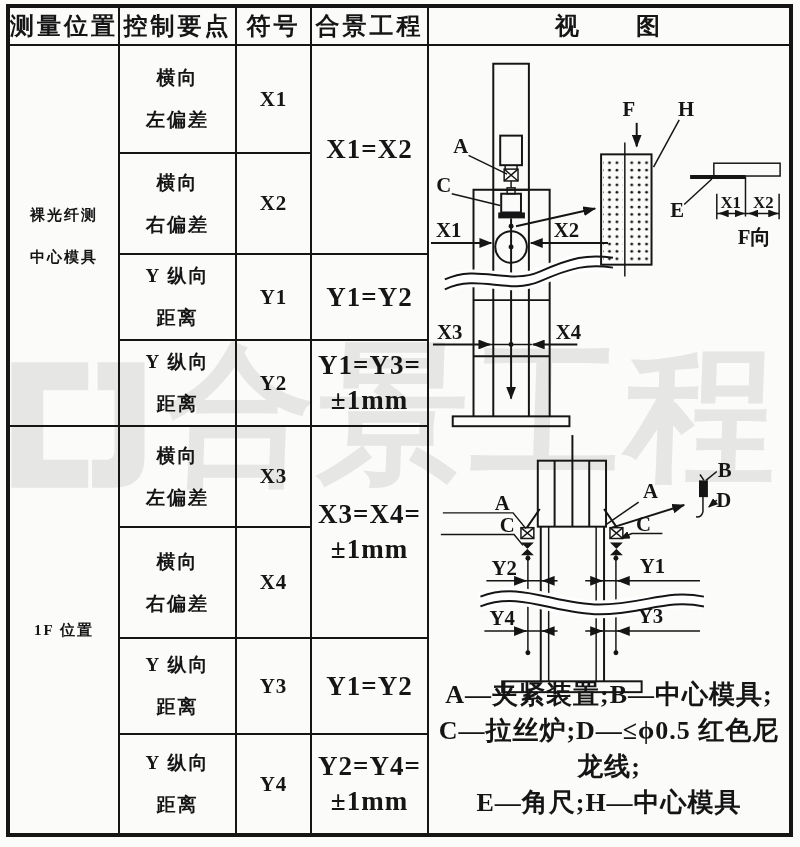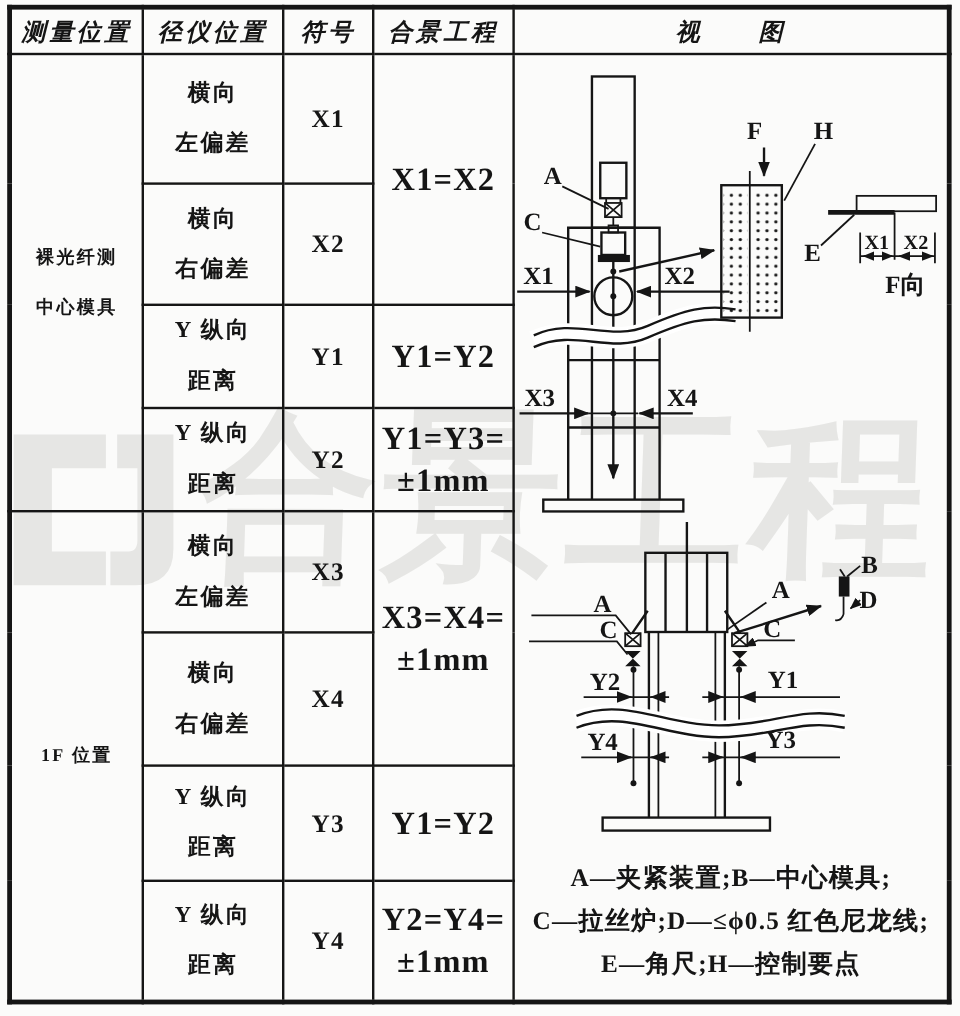--- a/index.html
+++ b/index.html
@@ -9,32 +9,32 @@
   .watermark{position:absolute;left:2px;top:338px;width:796px;height:185px;z-index:0;
              display:flex;align-items:flex-start;}
   .wm-text{position:absolute;left:162px;top:-8px;font-size:150px;line-height:170px;
            font-weight:700;color:#e6e6e4;letter-spacing:4px;white-space:nowrap;
            transform:skewX(-2deg);}
   
   table.tbl{position:absolute;left:6px;top:4px;z-index:1;border-collapse:collapse;
             table-layout:fixed;border:4px solid #151515;background:transparent;}
   .tbl th,.tbl td{border:2.5px solid #151515;padding:0;margin:0;text-align:center;
             vertical-align:middle;color:#151515;font-weight:700;}
-  .tbl th{font-size:20px;letter-spacing:3px;height:36px;font-style:italic;}
+  .tbl th{font-size:24px;letter-spacing:3px;height:36px;}
   td.pos{font-size:15px;letter-spacing:2px;}
   td.pos span{display:block;line-height:42px;}
   td.pt{font-size:19px;letter-spacing:2px;margin-top:40px;}
   td.pt span{display:block;line-height:42px;}
   td.sym{font-size:21px;letter-spacing:1px;}
   td.req{font-size:27px;letter-spacing:1px;}
   td.req span{display:block;line-height:35px;}
   td.view{position:relative;padding:0;}
   .diagram{position:absolute;inset:0;width:100%;height:100%;}
   .legend{position:absolute;left:0;right:0;bottom:12px;text-align:center;
-          font-size:21px;font-weight:700;letter-spacing:1px;color:#151515;z-index:2;}
+          font-size:26px;font-weight:700;letter-spacing:1px;color:#151515;z-index:2;}
   .legend div{line-height:36px;}
   
   .ln{stroke:#151515;stroke-width:2;fill:none;}
   .thin{stroke:#151515;stroke-width:1.5;fill:none;}
   .thick{stroke:#151515;stroke-width:4;fill:none;}
   .wht{stroke:#ffffff;stroke-width:18;fill:none;}
   .blk{fill:#151515;}
   text.dl{font:700 21px "Liberation Serif","DejaVu Serif",serif;fill:#151515;text-anchor:middle;}
   text.ds{font:700 17px "Liberation Serif","DejaVu Serif",serif;fill:#151515;text-anchor:middle;}
 </style>
@@ -55,21 +55,21 @@
     <colgroup>
       <col style="width:111px">
         <col style="width:117px">
         <col style="width:75px">
       <col style="width:117px">
         <col style="width:363px">
     </colgroup>
     <thead>
       <tr>
         <th>测量位置</th>
-        <th>径仪位置</th>
+        <th>控制要点</th>
         <th>符号</th>
         <th>合景工程</th>
         <th>视　　图</th>
       </tr>
     </thead>
     <tbody>
       <tr style="height:108px">
         <td class="pos" rowspan="4">
           <span>裸光纤测</span>
           <span>中心模具</span>
@@ -223,21 +223,21 @@
               <text class="dl" x="652" y="628">Y3</text>
               <path class="thin" d="M586,636 H702"></path>
               <path class="thin" d="M591,636 L603,636" marker-end="url(#ah)"></path>
               <path class="thin" d="M631,636 L619,636" marker-end="url(#ah)"></path>
               <rect x="502" y="687" width="141" height="11" fill="#ffffff" class="ln" stroke="#151515"></rect>
             </g>
           </svg>
           <div class="legend">
             <div>A—夹紧装置;B—中心模具;</div>
             <div>C—拉丝炉;D—≤ϕ0.5 红色尼龙线;</div>
-            <div>E—角尺;H—控制要点</div>
+            <div>E—角尺;H—中心模具</div>
           </div>
         </td>
       </tr>
       <tr style="height:101px">
         <td class="pt">
           <span>横向</span>
           <span>右偏差</span>
         </td>
         <td class="sym">X2</td>
       </tr>

